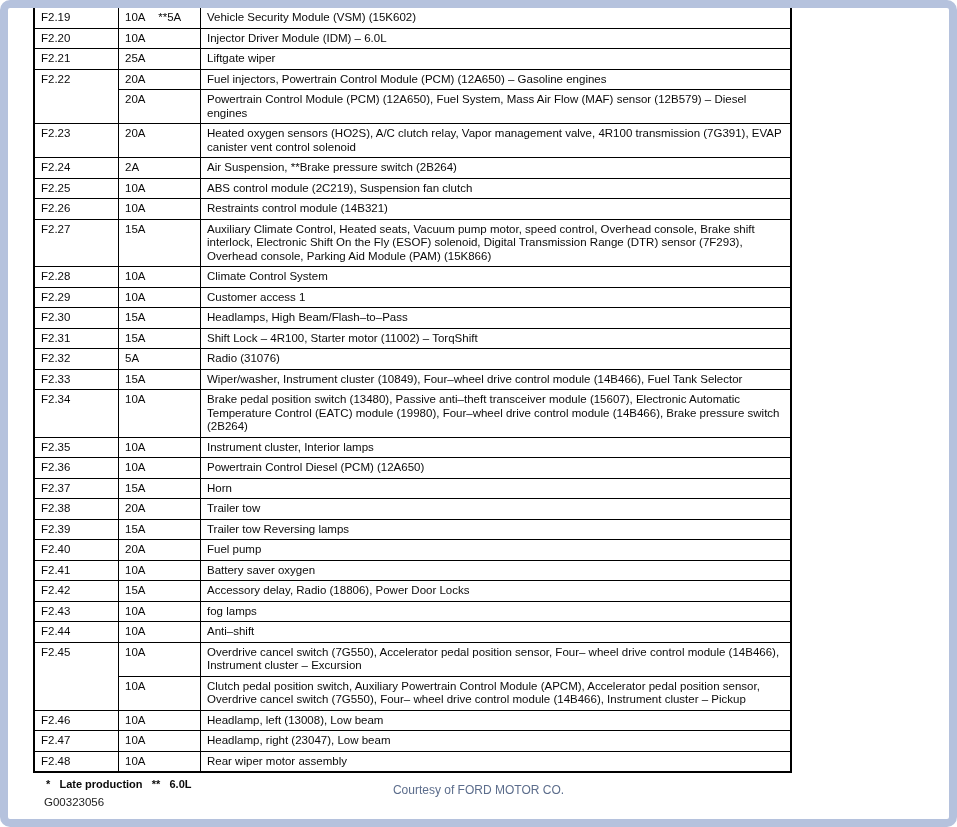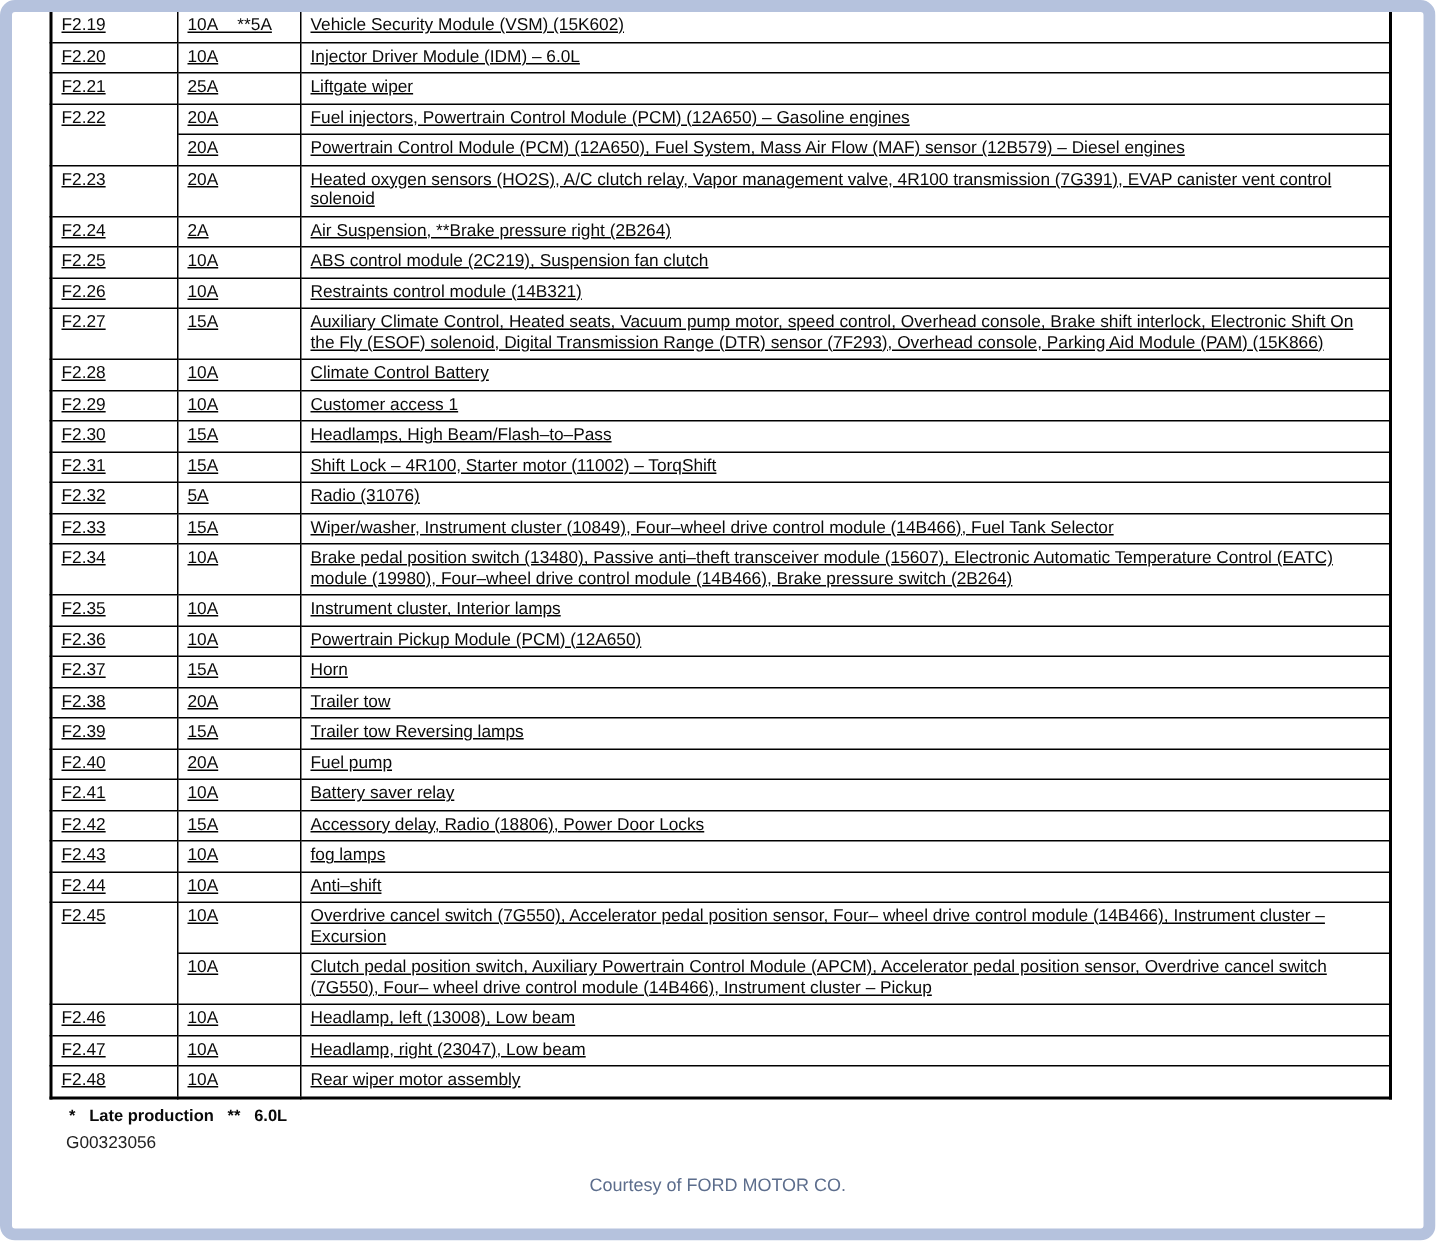--- a/index.html
+++ b/index.html
@@ -9,23 +9,22 @@
     position:relative;overflow:hidden;
   }
   .frame{
     position:absolute;inset:0;
     border:8px solid #b5c2dd;border-radius:10px;
     box-sizing:border-box;background:#ffffff;overflow:hidden;
   }
   .content{position:relative;width:100%;height:100%;}
   table.fuse{
     border-collapse:collapse;table-layout:fixed;
-    margin:-2px 0 0 25px;width:895px;
+    margin:-2px 0 0 25px;width:759px;
     border:2px solid #000;
-    text-decoration:underline;
   }
   table.fuse td{
     border:1px solid #000;
     font-size:11.5px;line-height:13.5px;
     padding:3px 5px 3px 6px;
     vertical-align:top;color:#0a0a0a;
     word-wrap:break-word;
   }
   td.col-fuse{width:72px;border-left:2px solid #000;}
   td.col-amp{width:70px;}
@@ -74,41 +73,41 @@
             <td class="col-desc">Powertrain Control Module (PCM) (12A650), Fuel System, Mass Air Flow (MAF) sensor (12B579) – Diesel engines</td>
           </tr>
           <tr>
             <td class="col-fuse" rowspan="1">F2.23</td>
             <td class="col-amp">20A</td>
             <td class="col-desc">Heated oxygen sensors (HO2S), A/C clutch relay, Vapor management valve, 4R100 transmission (7G391), EVAP canister vent control solenoid</td>
           </tr>
           <tr>
             <td class="col-fuse" rowspan="1">F2.24</td>
             <td class="col-amp">2A</td>
-            <td class="col-desc">Air Suspension, **Brake pressure right (2B264)</td>
+            <td class="col-desc">Air Suspension, **Brake pressure switch (2B264)</td>
           </tr>
           <tr>
             <td class="col-fuse" rowspan="1">F2.25</td>
             <td class="col-amp">10A</td>
             <td class="col-desc">ABS control module (2C219), Suspension fan clutch</td>
           </tr>
           <tr>
             <td class="col-fuse" rowspan="1">F2.26</td>
             <td class="col-amp">10A</td>
             <td class="col-desc">Restraints control module (14B321)</td>
           </tr>
           <tr>
             <td class="col-fuse" rowspan="1">F2.27</td>
             <td class="col-amp">15A</td>
             <td class="col-desc">Auxiliary Climate Control, Heated seats, Vacuum pump motor, speed control, Overhead console, Brake shift interlock, Electronic Shift On the Fly (ESOF) solenoid, Digital Transmission Range (DTR) sensor (7F293), Overhead console, Parking Aid Module (PAM) (15K866)</td>
           </tr>
           <tr>
             <td class="col-fuse" rowspan="1">F2.28</td>
             <td class="col-amp">10A</td>
-            <td class="col-desc">Climate Control Battery</td>
+            <td class="col-desc">Climate Control System</td>
           </tr>
           <tr>
             <td class="col-fuse" rowspan="1">F2.29</td>
             <td class="col-amp">10A</td>
             <td class="col-desc">Customer access 1</td>
           </tr>
           <tr>
             <td class="col-fuse" rowspan="1">F2.30</td>
             <td class="col-amp">15A</td>
             <td class="col-desc">Headlamps, High Beam/Flash–to–Pass</td>
@@ -134,21 +133,21 @@
             <td class="col-desc">Brake pedal position switch (13480), Passive anti–theft transceiver module (15607), Electronic Automatic Temperature Control (EATC) module (19980), Four–wheel drive control module (14B466), Brake pressure switch (2B264)</td>
           </tr>
           <tr>
             <td class="col-fuse" rowspan="1">F2.35</td>
             <td class="col-amp">10A</td>
             <td class="col-desc">Instrument cluster, Interior lamps</td>
           </tr>
           <tr>
             <td class="col-fuse" rowspan="1">F2.36</td>
             <td class="col-amp">10A</td>
-            <td class="col-desc">Powertrain Pickup Module (PCM) (12A650)</td>
+            <td class="col-desc">Powertrain Control Diesel (PCM) (12A650)</td>
           </tr>
           <tr>
             <td class="col-fuse" rowspan="1">F2.37</td>
             <td class="col-amp">15A</td>
             <td class="col-desc">Horn</td>
           </tr>
           <tr>
             <td class="col-fuse" rowspan="1">F2.38</td>
             <td class="col-amp">20A</td>
             <td class="col-desc">Trailer tow</td>
@@ -159,21 +158,21 @@
             <td class="col-desc">Trailer tow Reversing lamps</td>
           </tr>
           <tr>
             <td class="col-fuse" rowspan="1">F2.40</td>
             <td class="col-amp">20A</td>
             <td class="col-desc">Fuel pump</td>
           </tr>
           <tr>
             <td class="col-fuse" rowspan="1">F2.41</td>
             <td class="col-amp">10A</td>
-            <td class="col-desc">Battery saver relay</td>
+            <td class="col-desc">Battery saver oxygen</td>
           </tr>
           <tr>
             <td class="col-fuse" rowspan="1">F2.42</td>
             <td class="col-amp">15A</td>
             <td class="col-desc">Accessory delay, Radio (18806), Power Door Locks</td>
           </tr>
           <tr>
             <td class="col-fuse" rowspan="1">F2.43</td>
             <td class="col-amp">10A</td>
             <td class="col-desc">fog lamps</td>

